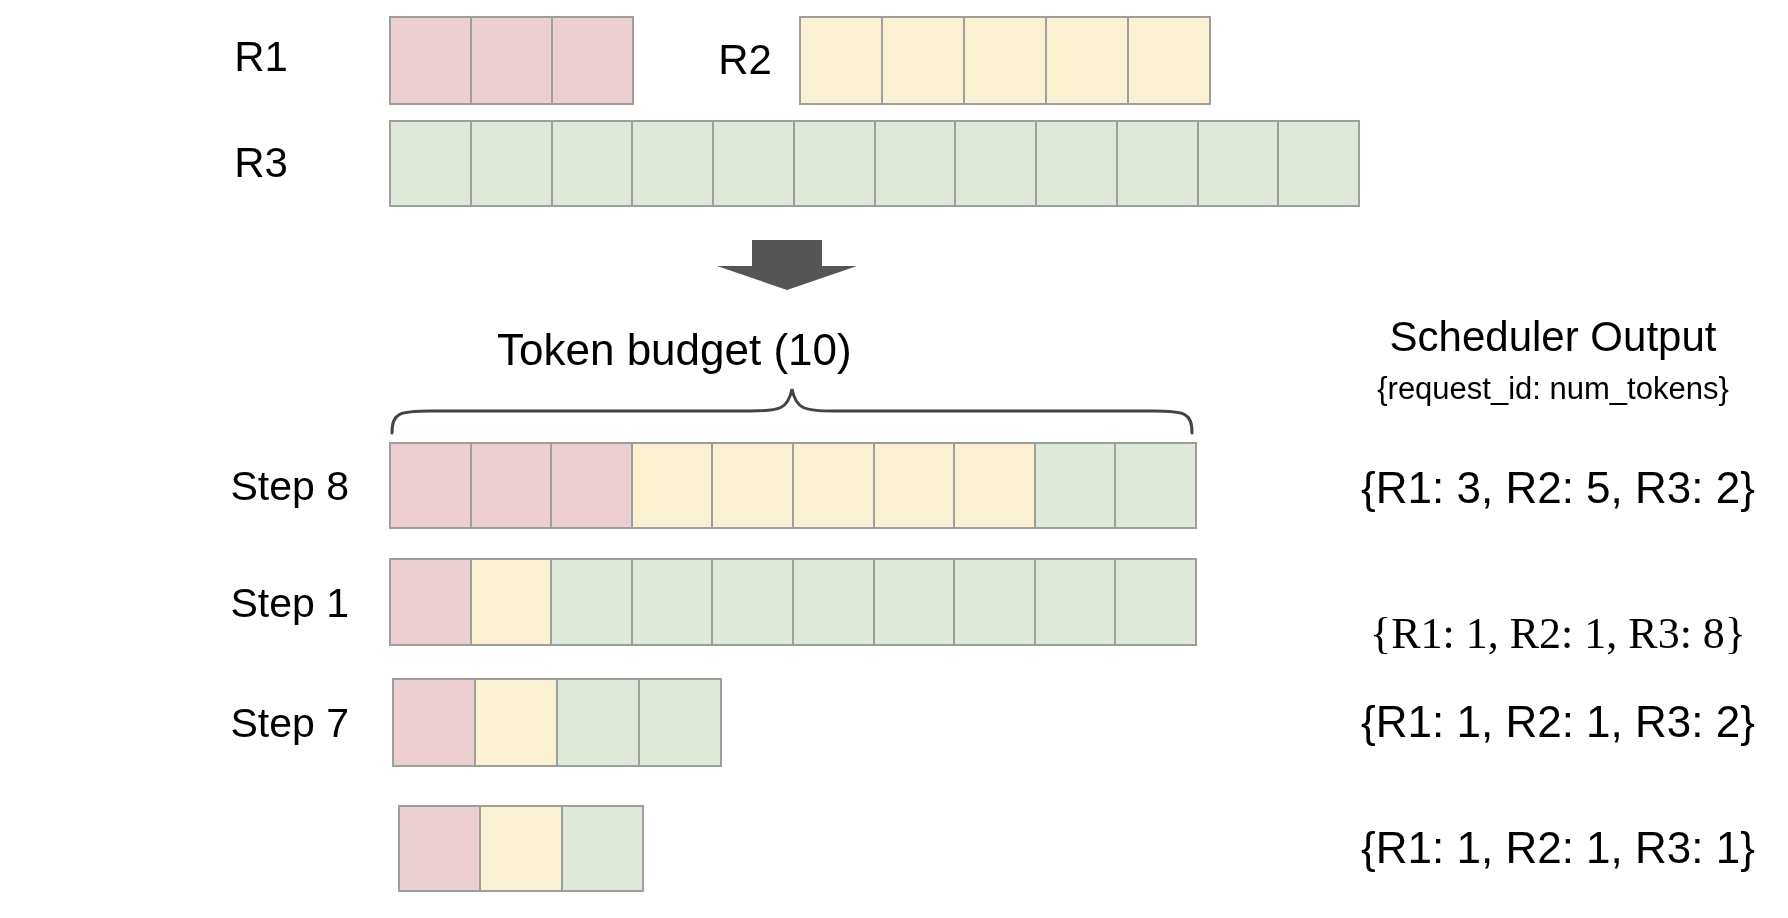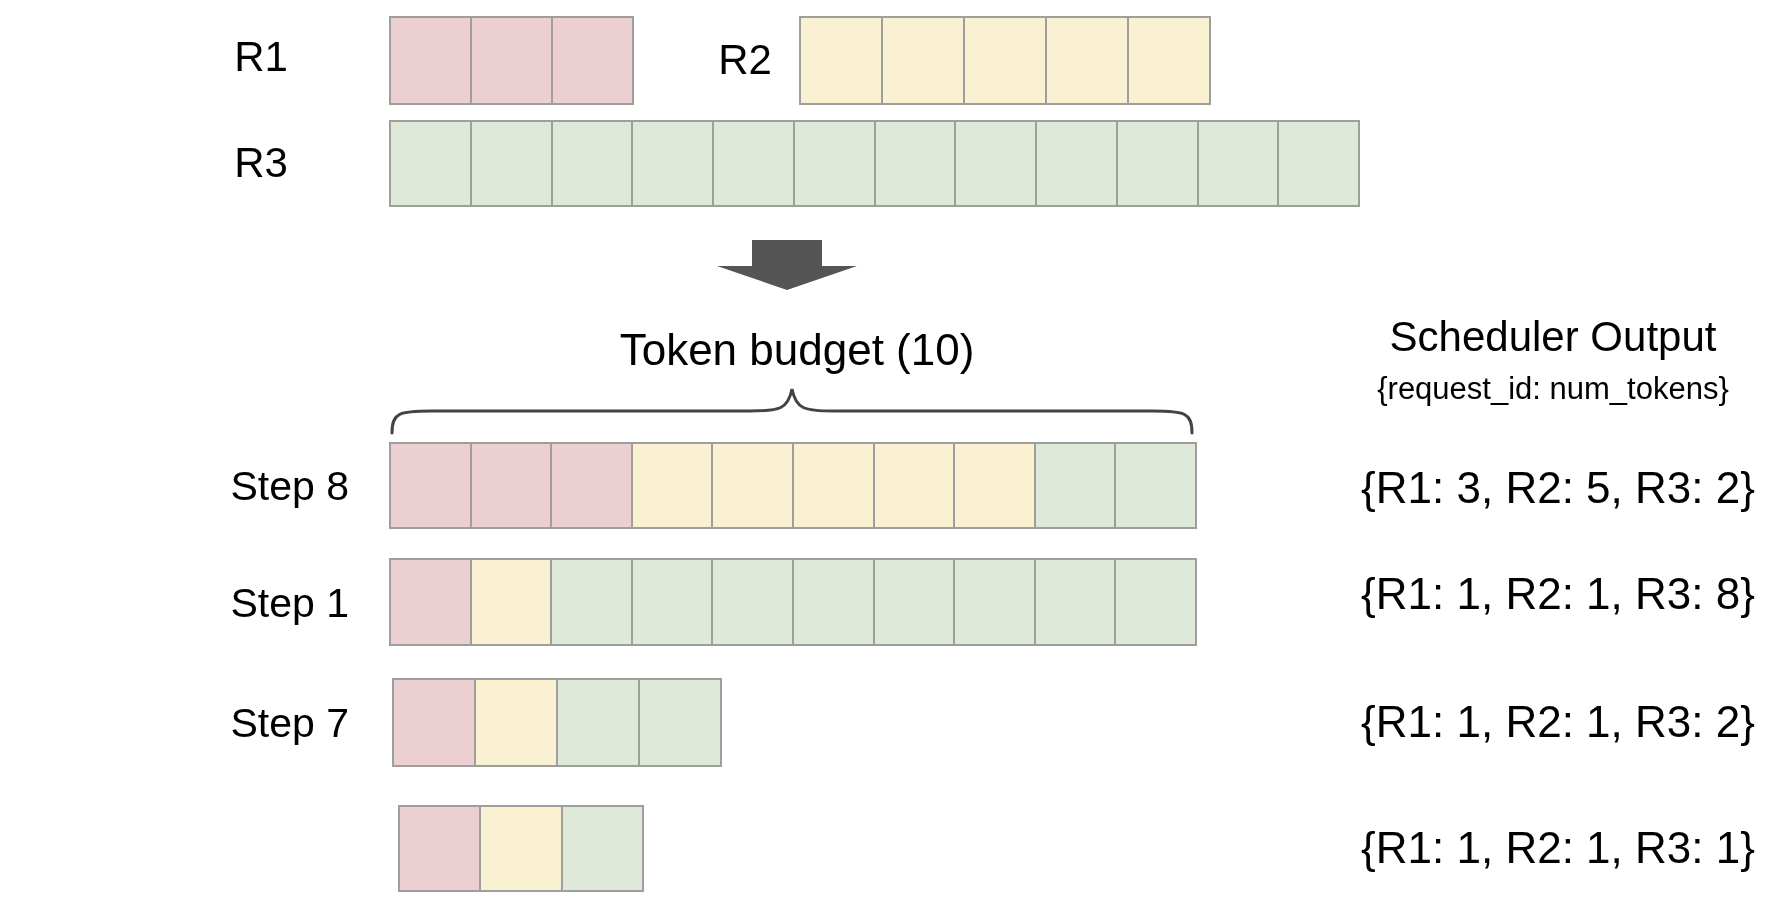--- a/index.html
+++ b/index.html
@@ -20,21 +20,21 @@
   #label-R3{left:211px;top:138px;}
 
   .token-row{position:absolute;display:flex;box-sizing:border-box;border:1px solid #9e9e9c;}
   .cell{flex:none;box-sizing:border-box;border:1px solid #9e9e9c;height:100%;}
 
   #down-arrow{position:absolute;left:717px;top:240px;}
   #budget-brace{position:absolute;left:389px;top:383px;}
 
   #token-budget-label{
     position:absolute;left:497px;top:325px;width:600px;
-    text-align:center;font-size:44px;line-height:50px;
+    font-size:44px;line-height:50px;
   }
   #scheduler-title{
     position:absolute;left:1323px;top:313px;width:460px;
     text-align:center;font-size:42px;line-height:48px;
   }
   #scheduler-subtitle{
     position:absolute;left:1323px;top:371px;width:460px;
     text-align:center;font-size:31px;line-height:36px;
   }
   .step-label{
@@ -116,21 +116,21 @@
       <div class="cell" style="width: 80.6px; background: rgb(250, 240, 210); border-color: rgb(158, 158, 156);"></div>
       <div class="cell" style="width: 80.6px; background: rgb(222, 233, 217); border-color: rgb(158, 158, 156);"></div>
       <div class="cell" style="width: 80.6px; background: rgb(222, 233, 217); border-color: rgb(158, 158, 156);"></div>
       <div class="cell" style="width: 80.6px; background: rgb(222, 233, 217); border-color: rgb(158, 158, 156);"></div>
       <div class="cell" style="width: 80.6px; background: rgb(222, 233, 217); border-color: rgb(158, 158, 156);"></div>
       <div class="cell" style="width: 80.6px; background: rgb(222, 233, 217); border-color: rgb(158, 158, 156);"></div>
       <div class="cell" style="width: 80.6px; background: rgb(222, 233, 217); border-color: rgb(158, 158, 156);"></div>
       <div class="cell" style="width: 80.6px; background: rgb(222, 233, 217); border-color: rgb(158, 158, 156);"></div>
       <div class="cell" style="width: 80.6px; background: rgb(222, 233, 217); border-color: rgb(158, 158, 156);"></div>
     </div>
-  <div class="output-line" id="output-1" style="top: 568px;">{R1: 1, R2: 1, R3: 8}</div>
+  <div class="output-line" id="output-1" style="top: 608px; font-family: Liberation Serif, serif;">{R1: 1, R2: 1, R3: 8}</div>
 
   <div class="step-label" id="step-label-2" style="top: 698px;">Step 7</div>
   <div class="token-row" id="step-row-2" style="left: 392px; top: 678px; height: 89px; border-color: rgb(158, 158, 156);">
       <div class="cell" style="width: 82px; background: rgb(236, 207, 208); border-color: rgb(158, 158, 156);"></div>
       <div class="cell" style="width: 82px; background: rgb(250, 240, 210); border-color: rgb(158, 158, 156);"></div>
       <div class="cell" style="width: 82px; background: rgb(222, 233, 217); border-color: rgb(158, 158, 156);"></div>
       <div class="cell" style="width: 82px; background: rgb(222, 233, 217); border-color: rgb(158, 158, 156);"></div>
     </div>
   <div class="output-line" id="output-2" style="top: 696px;">{R1: 1, R2: 1, R3: 2}</div>
 

